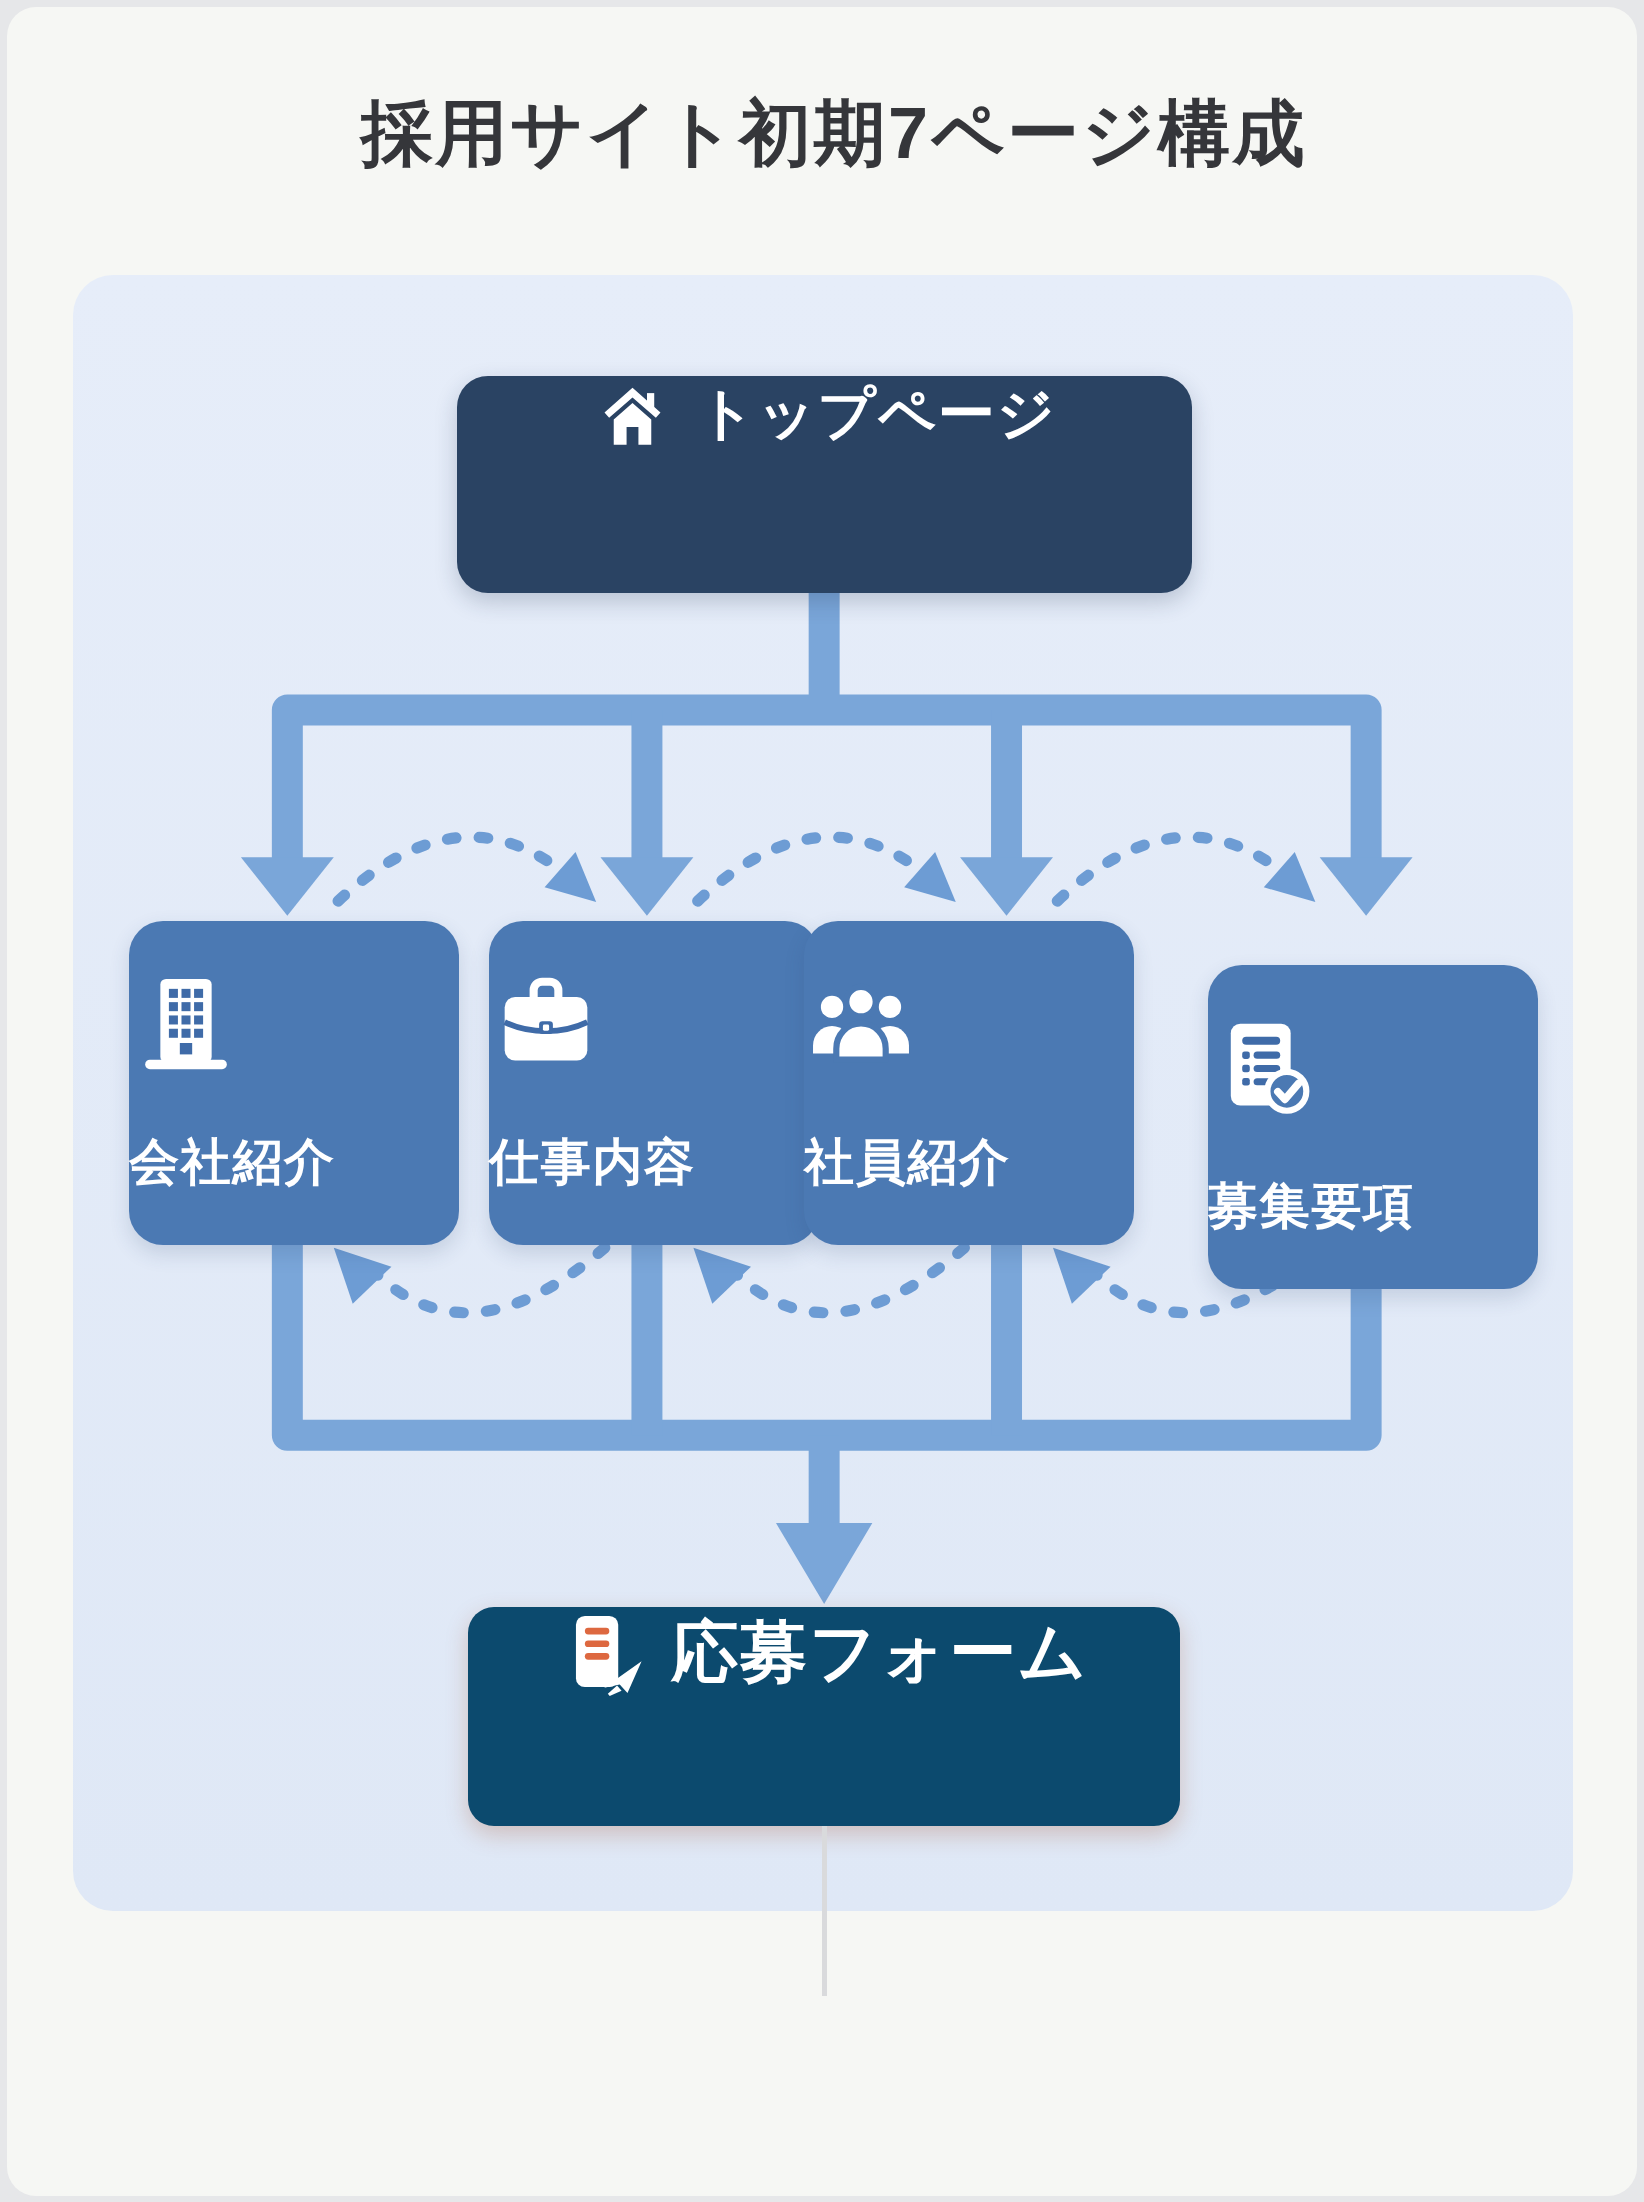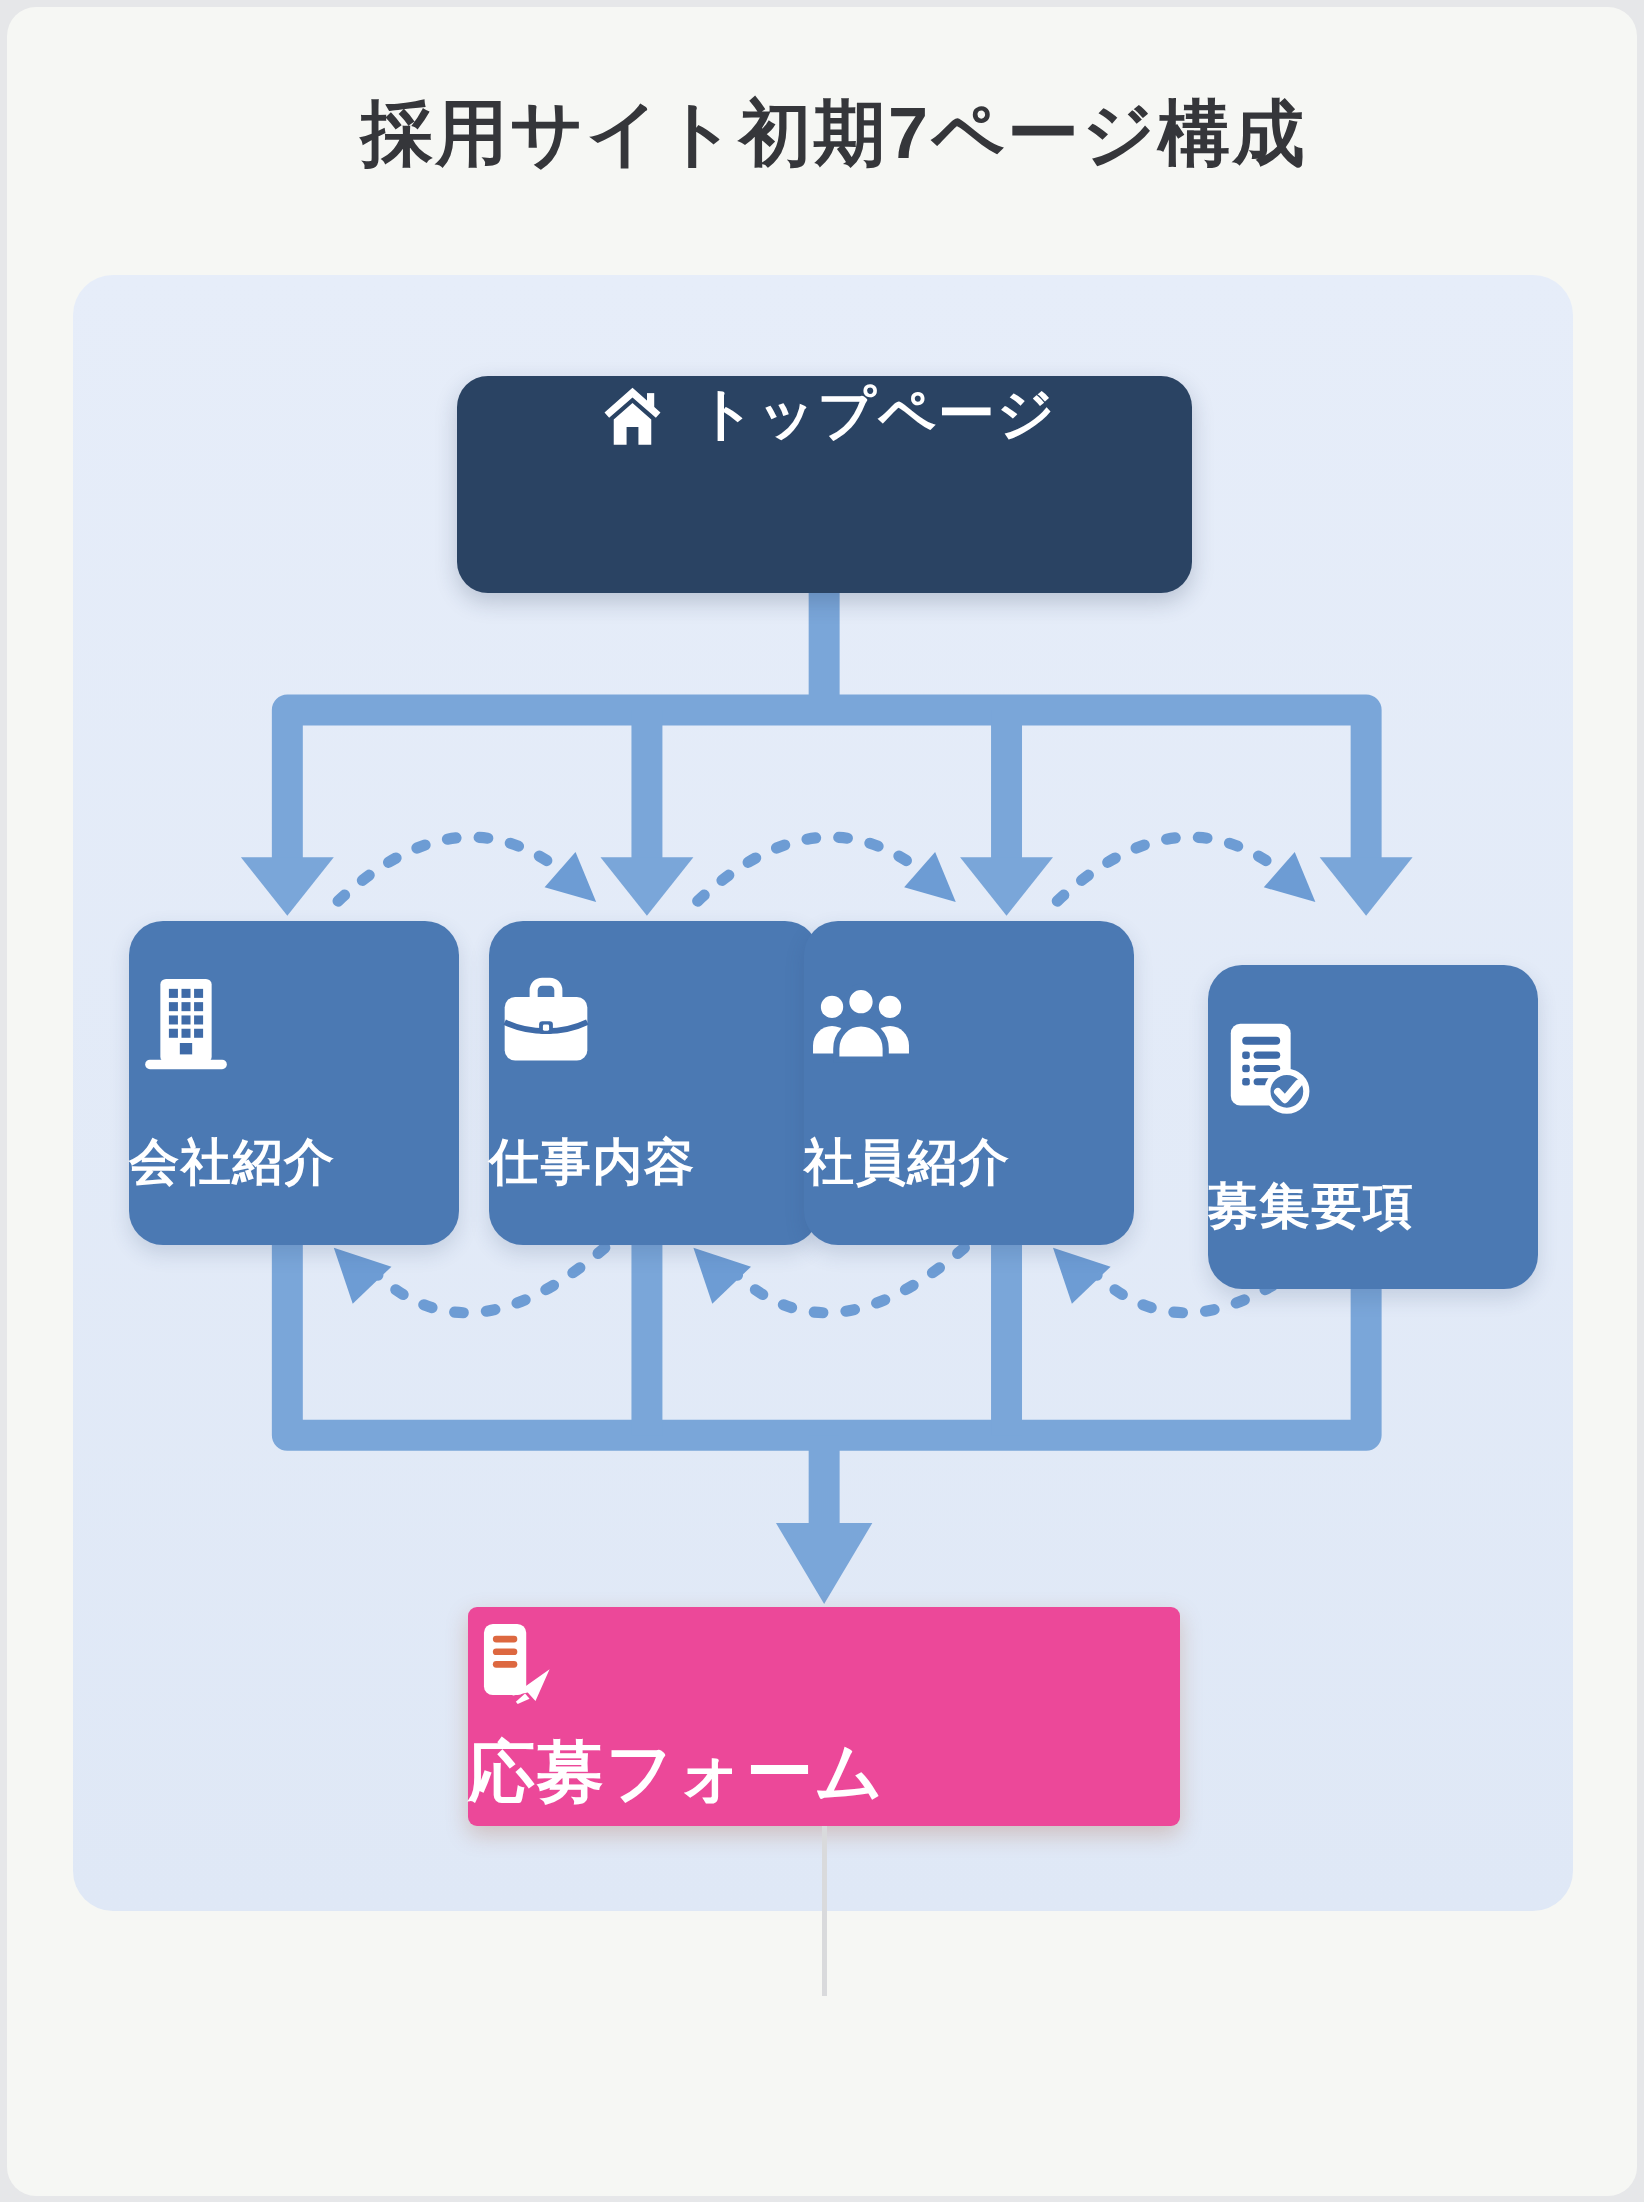--- a/index.html
+++ b/index.html
@@ -47,23 +47,22 @@
     font-family:Liberation Mono, monospace;
   }
   .page-box .icon{margin-top:46px;height:114px;display:flex;align-items:center;justify-content:center;}
   .page-box .label{margin-top:48px;font-size:50px;font-weight:800;letter-spacing:1.7px;}
   #pagebox-0{left:129px;}
   #pagebox-1{left:489px;}
   #pagebox-2{left:804px;}
   #pagebox-3{left:1208px;margin-top:44px;}
   .apply-box{
     left:468px;top:1607px;width:712px;height:219px;
-    background:#ec4899;border-radius:9px;gap:22.4px;
+    background:#0c4a6e;border-radius:26px;gap:22.4px;
     box-shadow:0 8.6px 22.4px rgba(160,70,30,.25);
-    flex-direction:column;
   }
   .apply-box .label{font-size:67px;font-weight:800;letter-spacing:1.7px;}
   .privacy-line{
     position:absolute;left:822px;top:1826px;width:5.2px;height:170px;
     background:#d9dadc;
   }
   .privacy-pill{
     left:459px;top:1994px;width:731px;height:117px;
     background:#e3e4e6;border-radius:34px;gap:20.6px;
     box-shadow:0 1.7px 5.2px rgba(0,0,0,.06);

